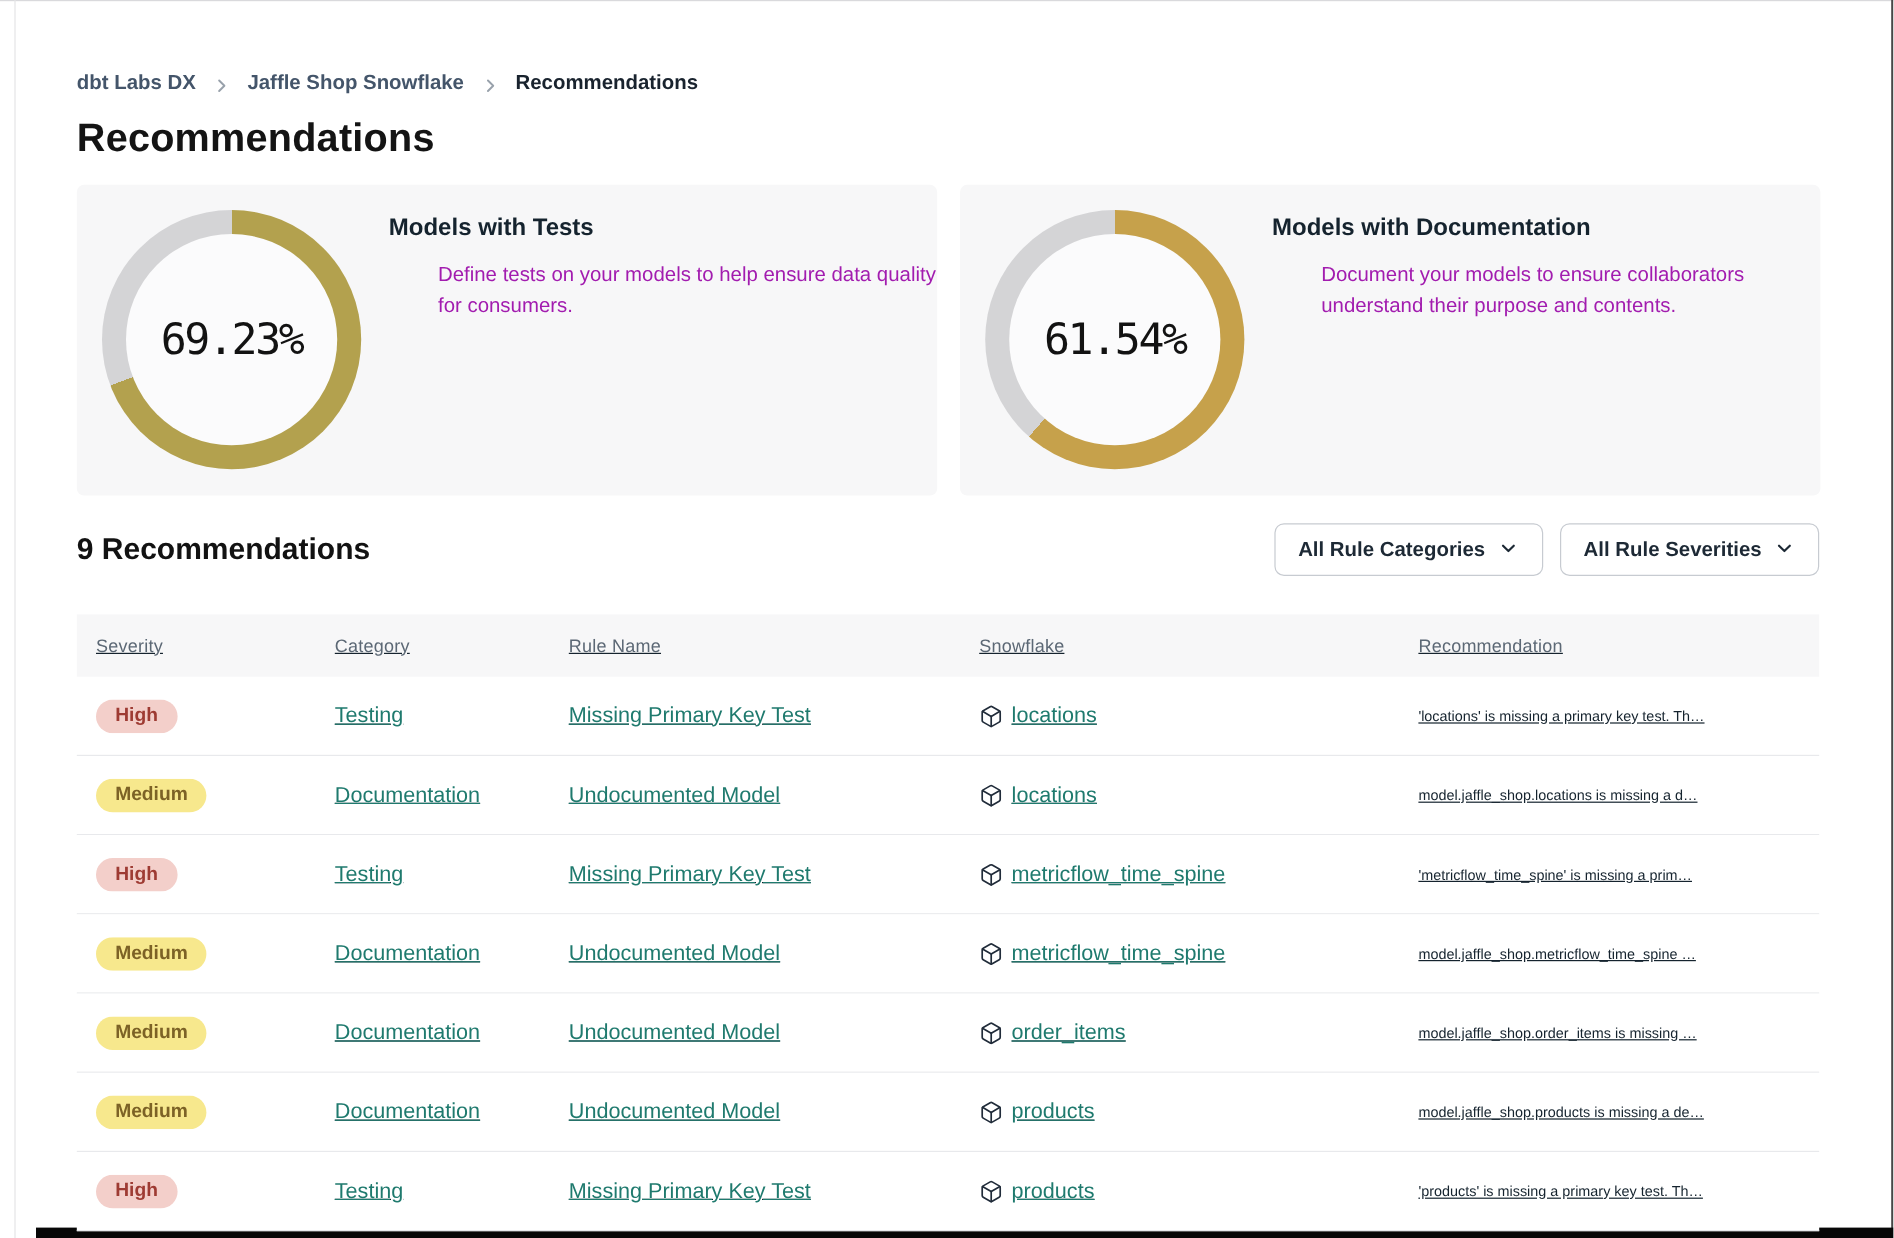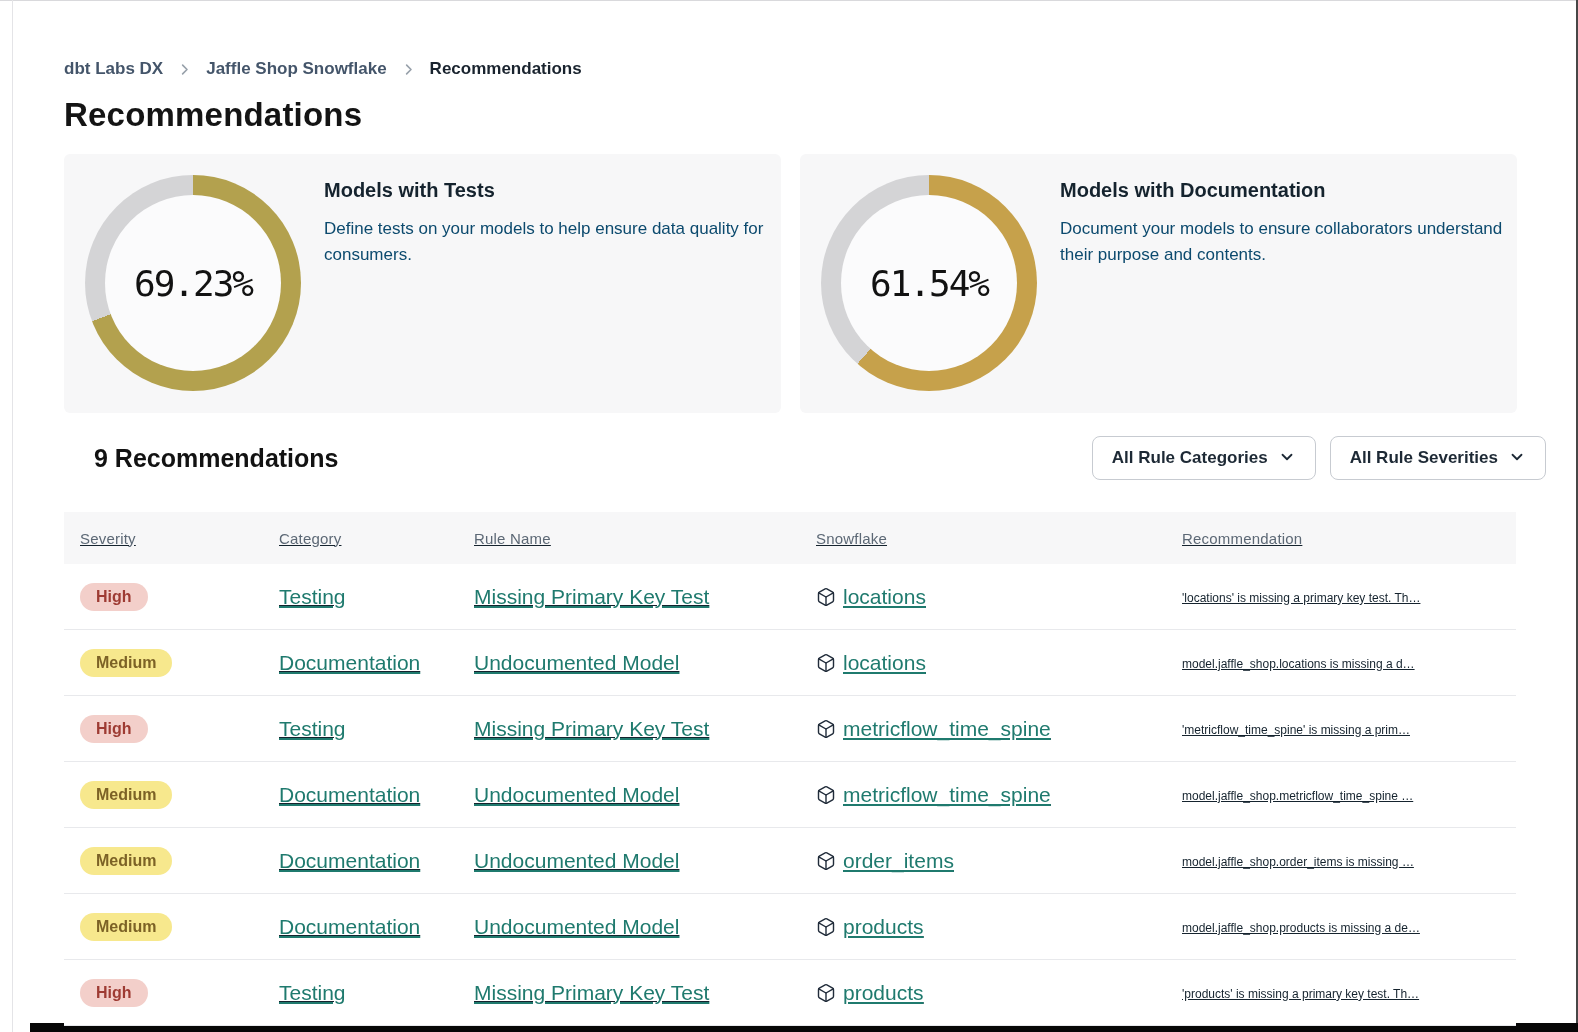--- a/index.html
+++ b/index.html
@@ -8,44 +8,44 @@
 
   .screen { position:relative; width:1578px; height:1032px; background:#ffffff; overflow:hidden; }
 
   
   .edge-top   { position:absolute; top:0; left:0; width:100%; height:1px; background:#d9d9dc; }
   .edge-left  { position:absolute; top:0; left:12px; width:1px; height:100%; background:#e4e4e7; }
   .edge-right { position:absolute; top:0; right:0; width:2px; height:100%; background:#474747; }
   .bottom-bar { position:absolute; left:30px; bottom:0; width:1548px; height:9px; background:#070707; }
 
   
-  .breadcrumb { position:absolute; left:64px; top:59px; display:flex; align-items:center; gap:14px;
+  .breadcrumb { position:absolute; left:64px; top:59px; display:flex; align-items:flex-end; gap:14px;
                 font-size:17px; font-weight:600; color:#44556a; }
   .breadcrumb .crumb { cursor:pointer; }
   .breadcrumb .crumb.current { color:#19232e; font-weight:700; }
   .breadcrumb .sep { display:flex; align-items:center; color:#98a1ab; }
 
   .page-title { position:absolute; left:64px; top:96px; font-size:33px; font-weight:600; color:#141414; letter-spacing:0.2px; }
 
   
   .cards { position:absolute; left:64px; top:154px; display:flex; gap:19px; }
   .card { width:717px; height:259px; background:#f7f7f8; border-radius:6px; position:relative; }
   .donut { position:absolute; left:21px; top:21px; width:216px; height:216px; border-radius:50%;
            display:grid; place-items:center; }
   .donut-hole { width:176px; height:176px; border-radius:50%; background:#fbfbfc;
                 display:grid; place-items:center; }
   .donut-value { font-family:"DejaVu Sans Mono", monospace; font-size:36px; font-weight:500;
                  color:#121212; letter-spacing:-2px; }
   .card-text { position:absolute; left:260px; top:25px; width:470px; }
   .card-title { font-size:20px; font-weight:700; color:#15232e; }
-  .card-desc  { margin-top:14px; font-size:17px; line-height:26px; color:#0c4a6e; }
+  .card-desc  { margin-top:14px; font-size:17px; line-height:26px; color:#a21caf;margin-left:41px; }
 
   
   .list-header { position:absolute; left:64px; top:436px; width:1452px; display:flex;
-                 align-items:center; justify-content:space-between;margin-left:30px; }
+                 align-items:center; justify-content:space-between; }
   .list-count { font-size:25px; font-weight:700; color:#121212; }
   .filters { display:flex; gap:14px; }
   .filter-btn { display:flex; align-items:center; gap:10px; height:44px; padding:0 19px;
                 background:#ffffff; border:1px solid #c7cbd1; border-radius:8px;
                 font-family:"Liberation Sans", sans-serif;
                 font-size:17px; font-weight:600; color:#1d2935; cursor:pointer; }
   .filter-btn svg { margin-top:2px; }
 
   
   .table { position:absolute; left:64px; top:512px; width:1452px; }
@@ -53,21 +53,21 @@
   .thead { height:52px; background:#f7f7f8; }
   .thead .cell { font-size:15px; font-weight:500; color:#5c6875; letter-spacing:0.2px; }
   .cell { padding-left:16px; overflow:hidden; white-space:nowrap; }
   .tbody .trow { height:66px; border-bottom:1px solid #e8e9ec; background:#ffffff; }
 
   .badge { display:inline-block; padding:5px 16px; border-radius:9999px;
            font-size:16px; font-weight:700; }
   .badge-high   { background:#f3cfca; color:#9e3b33; }
   .badge-medium { background:#f7e88d; color:#7c6226; }
 
-  .link { color:#1f7a6e; text-decoration:underline; font-size:21px; cursor:pointer; }
+  .link { color:#1f7a6e; text-decoration:underline; font-size:18px; cursor:pointer; }
   .resource-cell { display:flex; align-items:center; gap:7px; }
   .cube { flex:0 0 auto; display:flex; color:#212c3a; }
   .rec-text { font-size:12px; color:#15232e;text-align:right; }
 </style>
 </head>
 <body>
 
 <div class="screen">
   <div class="edge-top"></div>
   <div class="edge-left"></div>

